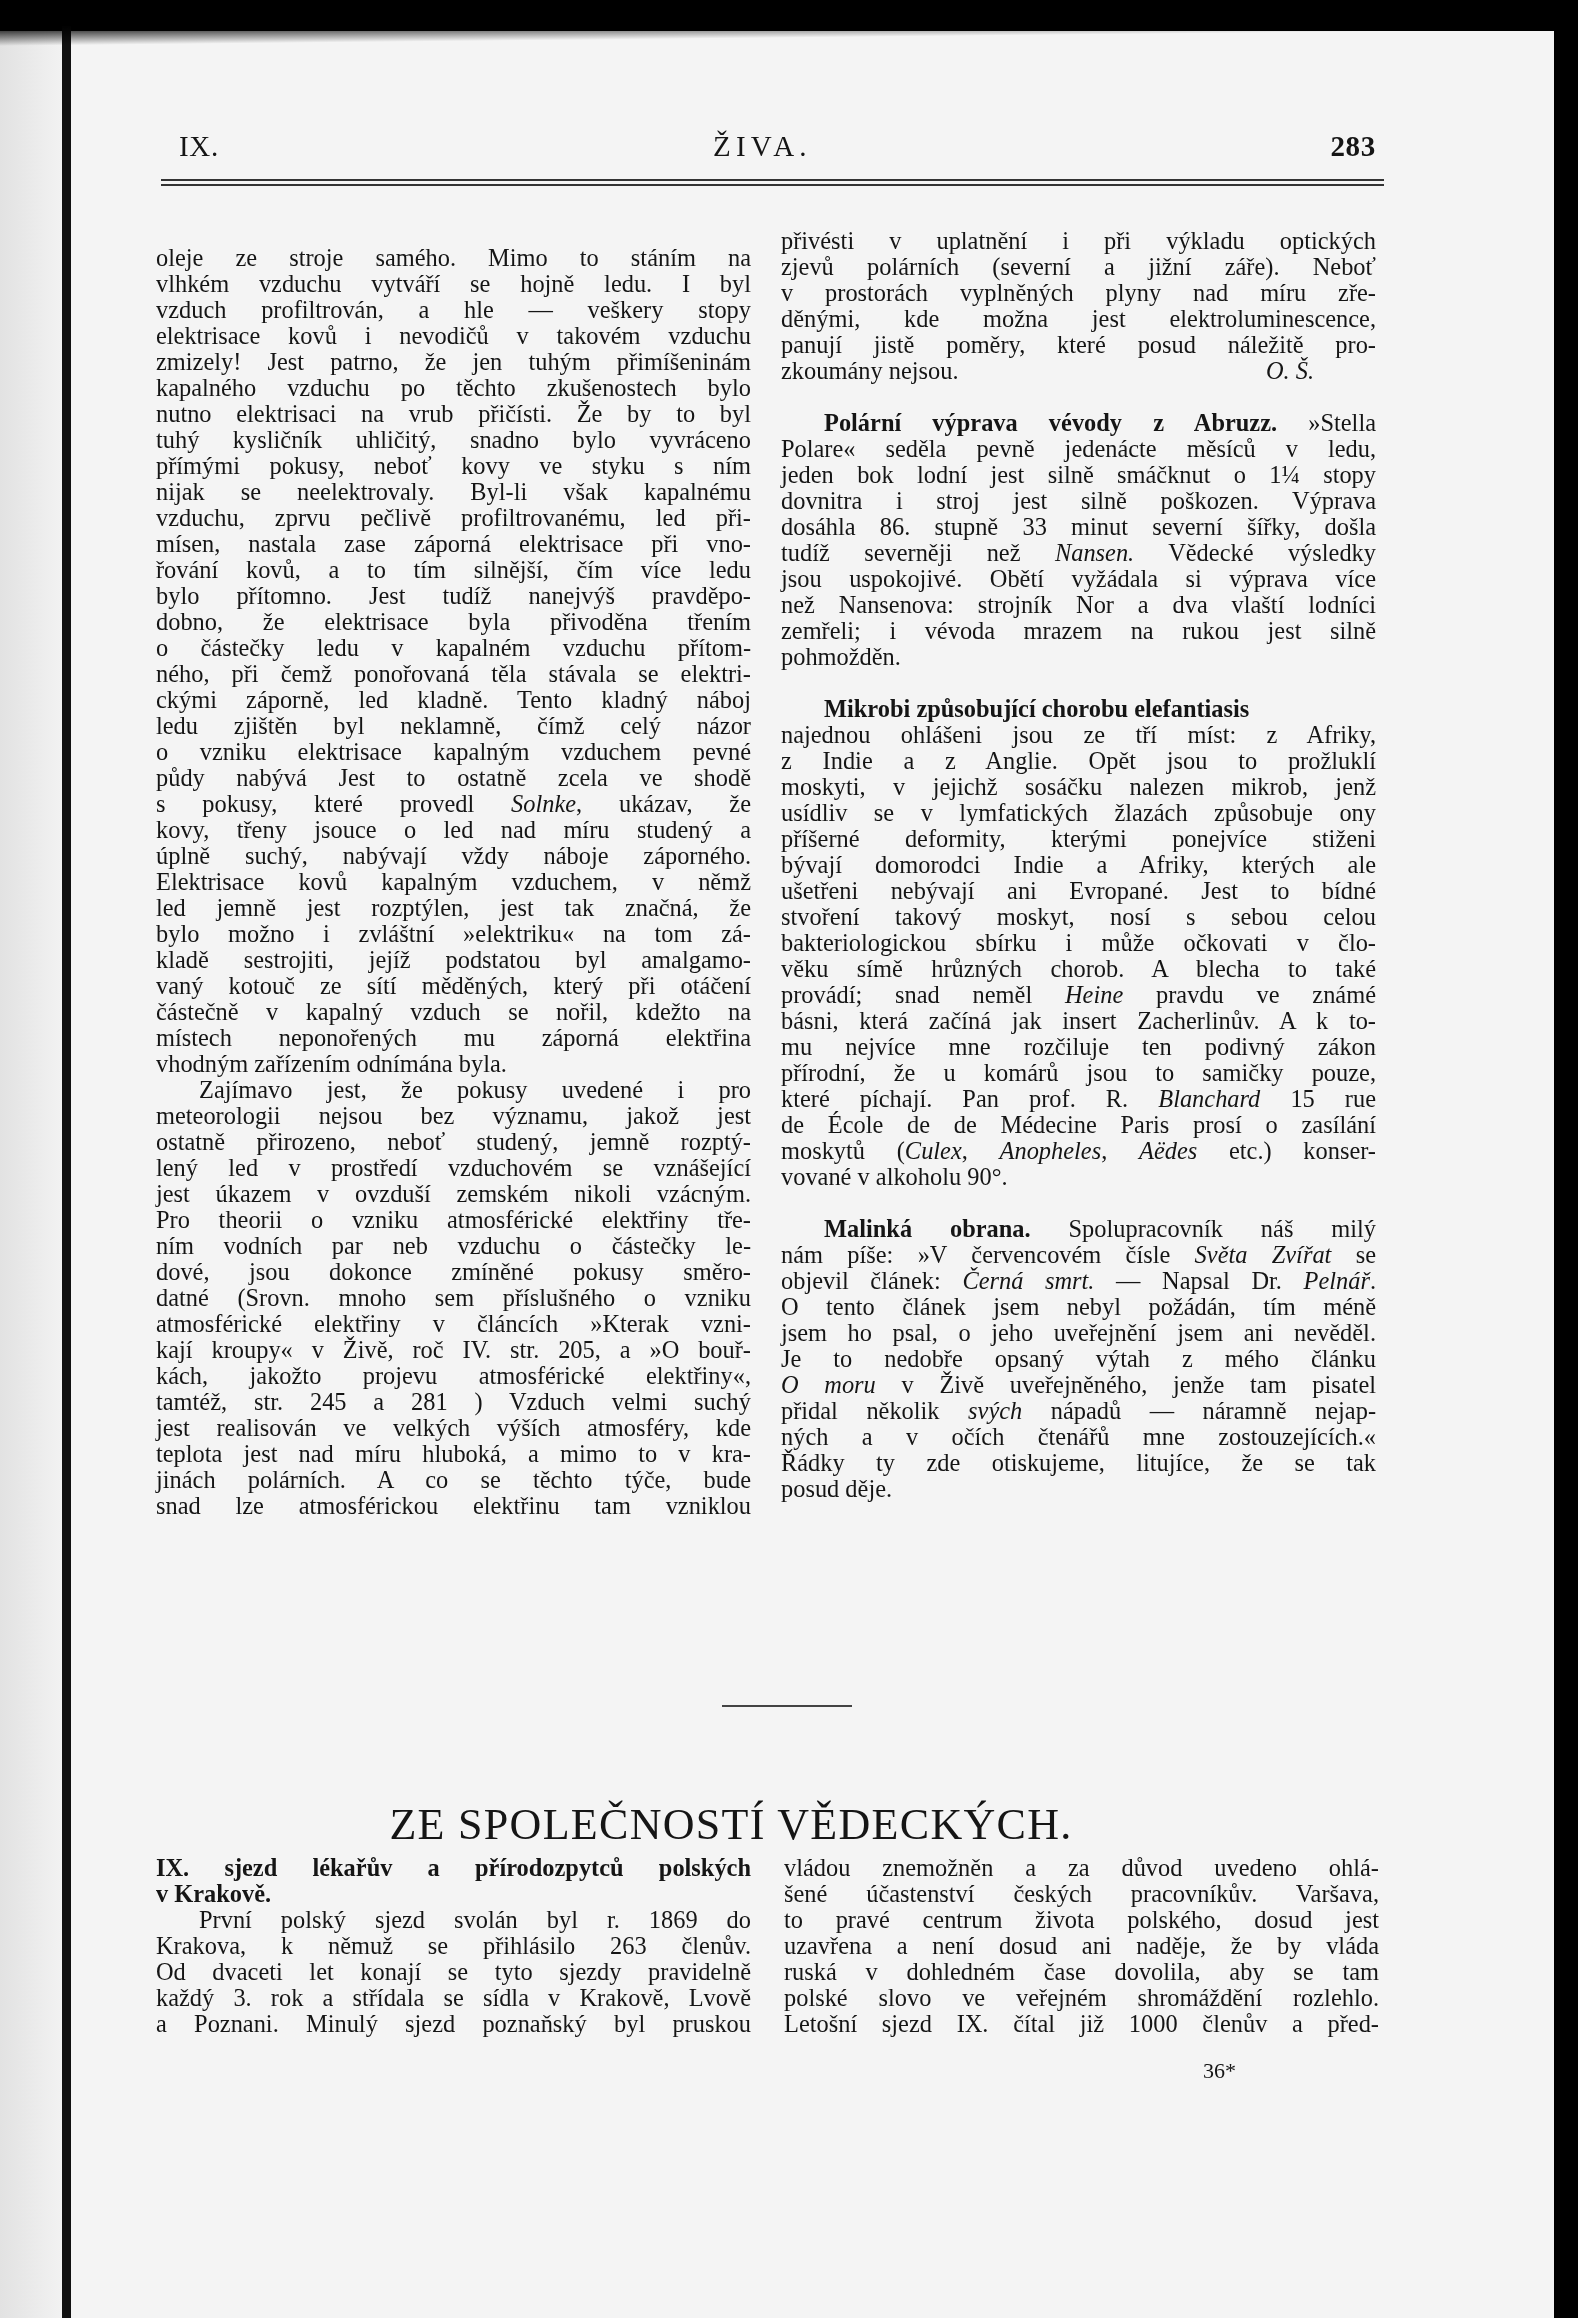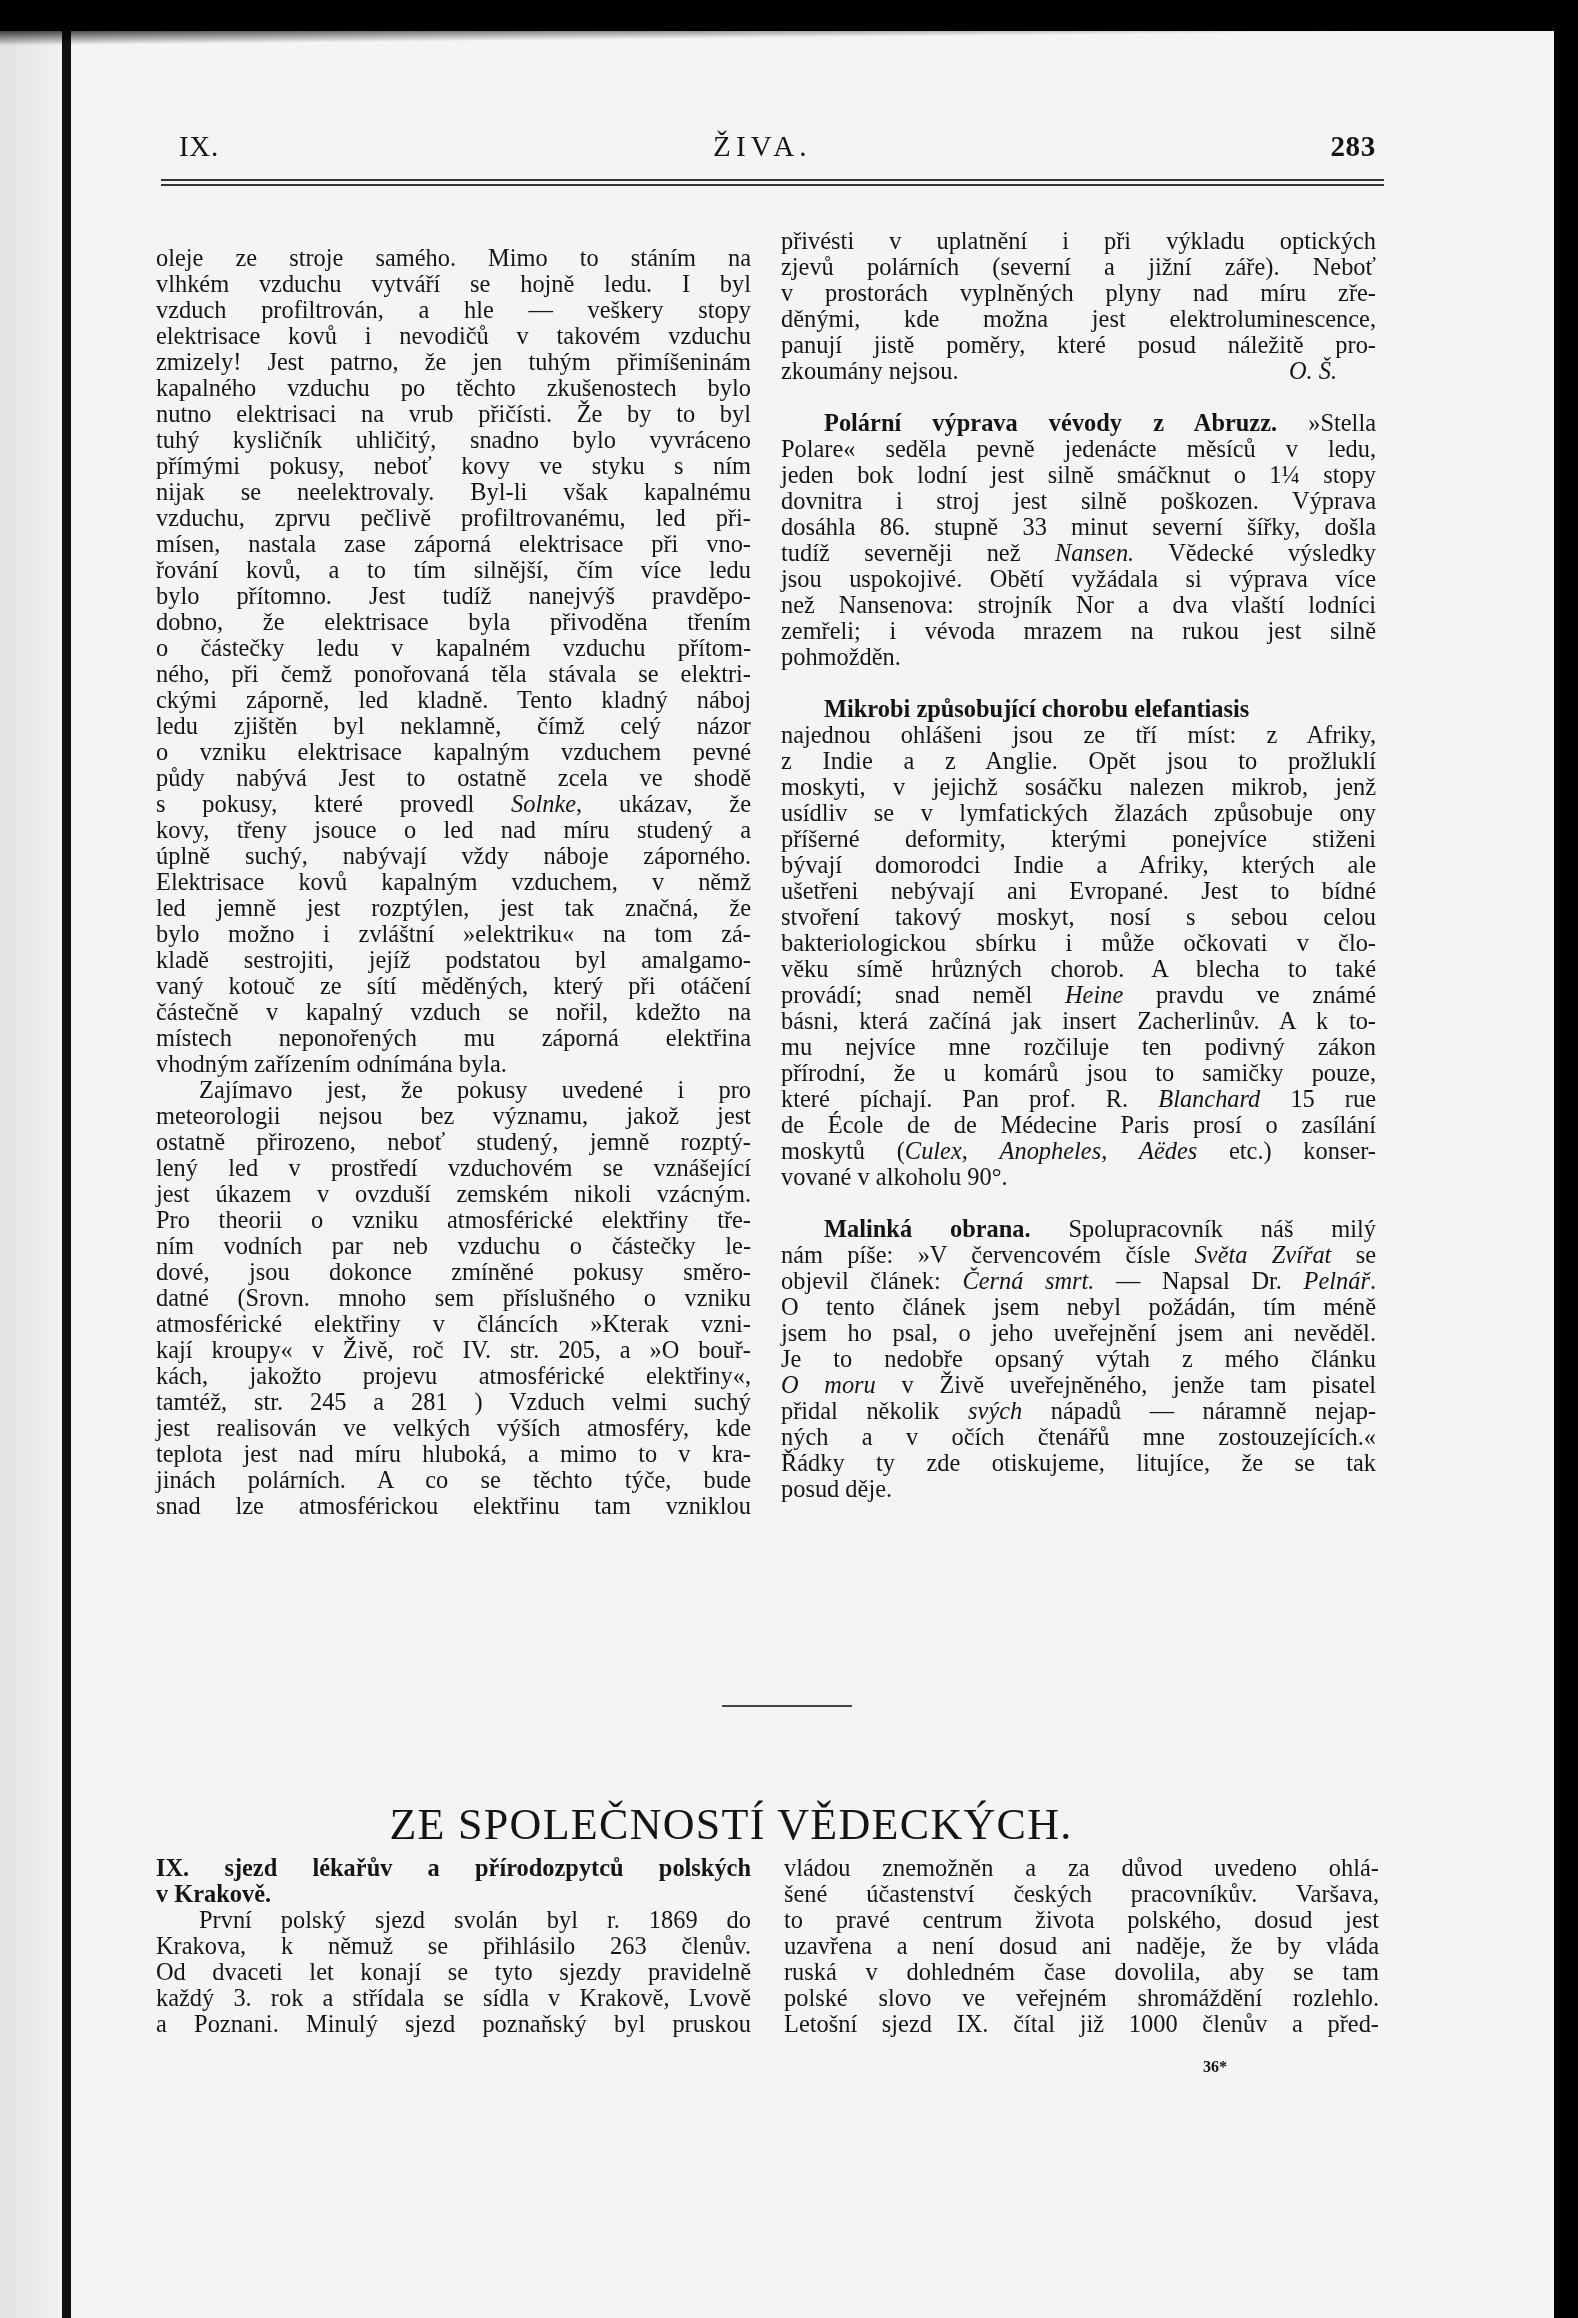--- a/index.html
+++ b/index.html
@@ -50,37 +50,37 @@
     text-align: justify;
   }
   .col .line { display: block; text-align: justify; text-align-last: justify; white-space: nowrap; }
   .col .line.last { text-align-last: left; }
   .col-left { left: 156px; top: 245px; }
   .col-right { left: 781px; top: 228px; }
 
   .indent { padding-left: 43px; }
   .bold { font-weight: bold; }
   .it { font-style: italic; }
-  .sig { float: right; font-style: italic; margin-right: 39px; }
+  .sig { float: right; font-style: italic; margin-right: 62px; }
 
   .section-gap { height: 26px; }
   .small-rule {
     position: absolute; left: 722px; top: 1705px; width: 130px; height: 0;
     border-top: 2.6px solid #444;
   }
   .section-heading {
     position: absolute; left: 0; width: 1462px; top: 1762px;
     text-align: center; font-size: 44px; letter-spacing: 1.3px; font-weight: normal;
   }
   .col-b { top: 1855px; }
   .col-b-left { left: 156px; }
   .col-b-right { left: 784px; }
   .subhead-center { display: block; font-weight: bold; }
   .footer-sig {
-    position: absolute; left: 1203px; top: 2058px; font-size: 16px; font-weight: bold;
+    position: absolute; left: 1203px; top: 2058px; font-size: 22px; font-weight: normal;
   }
 </style>
 </head>
 <body>
 
 <div class="page"></div>
 <div class="gutter-left"></div>
 <div class="gutter-line"></div>
 <div class="top-shadow"></div>
 <div class="right-edge"></div>

